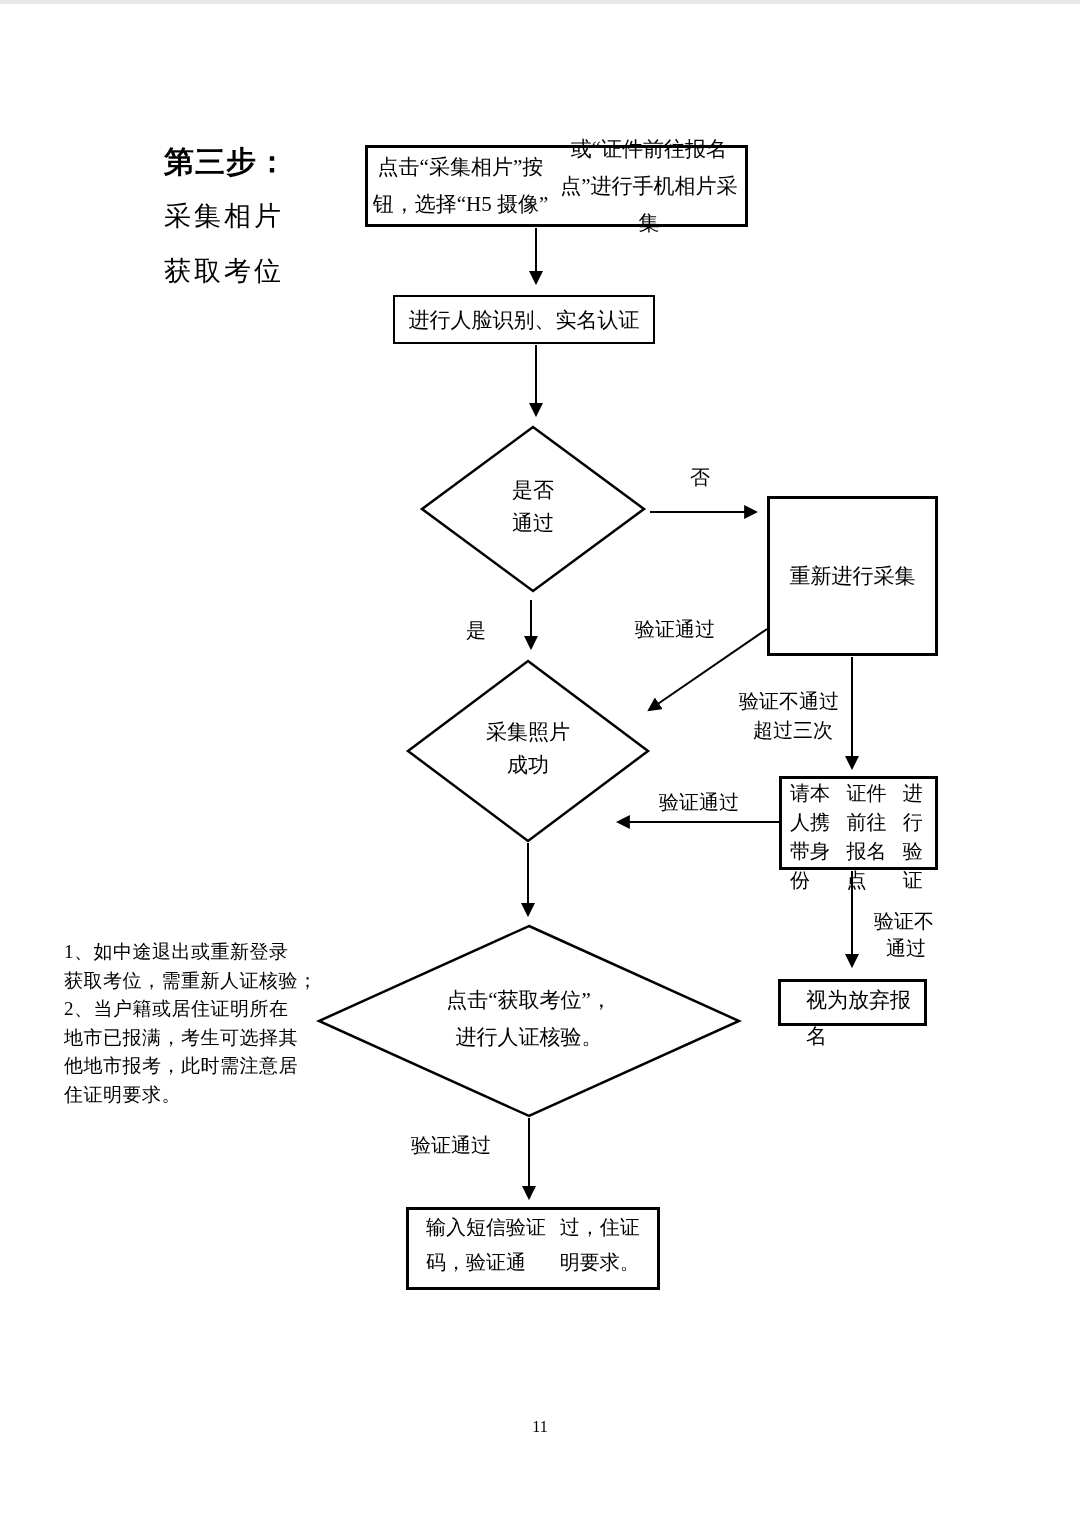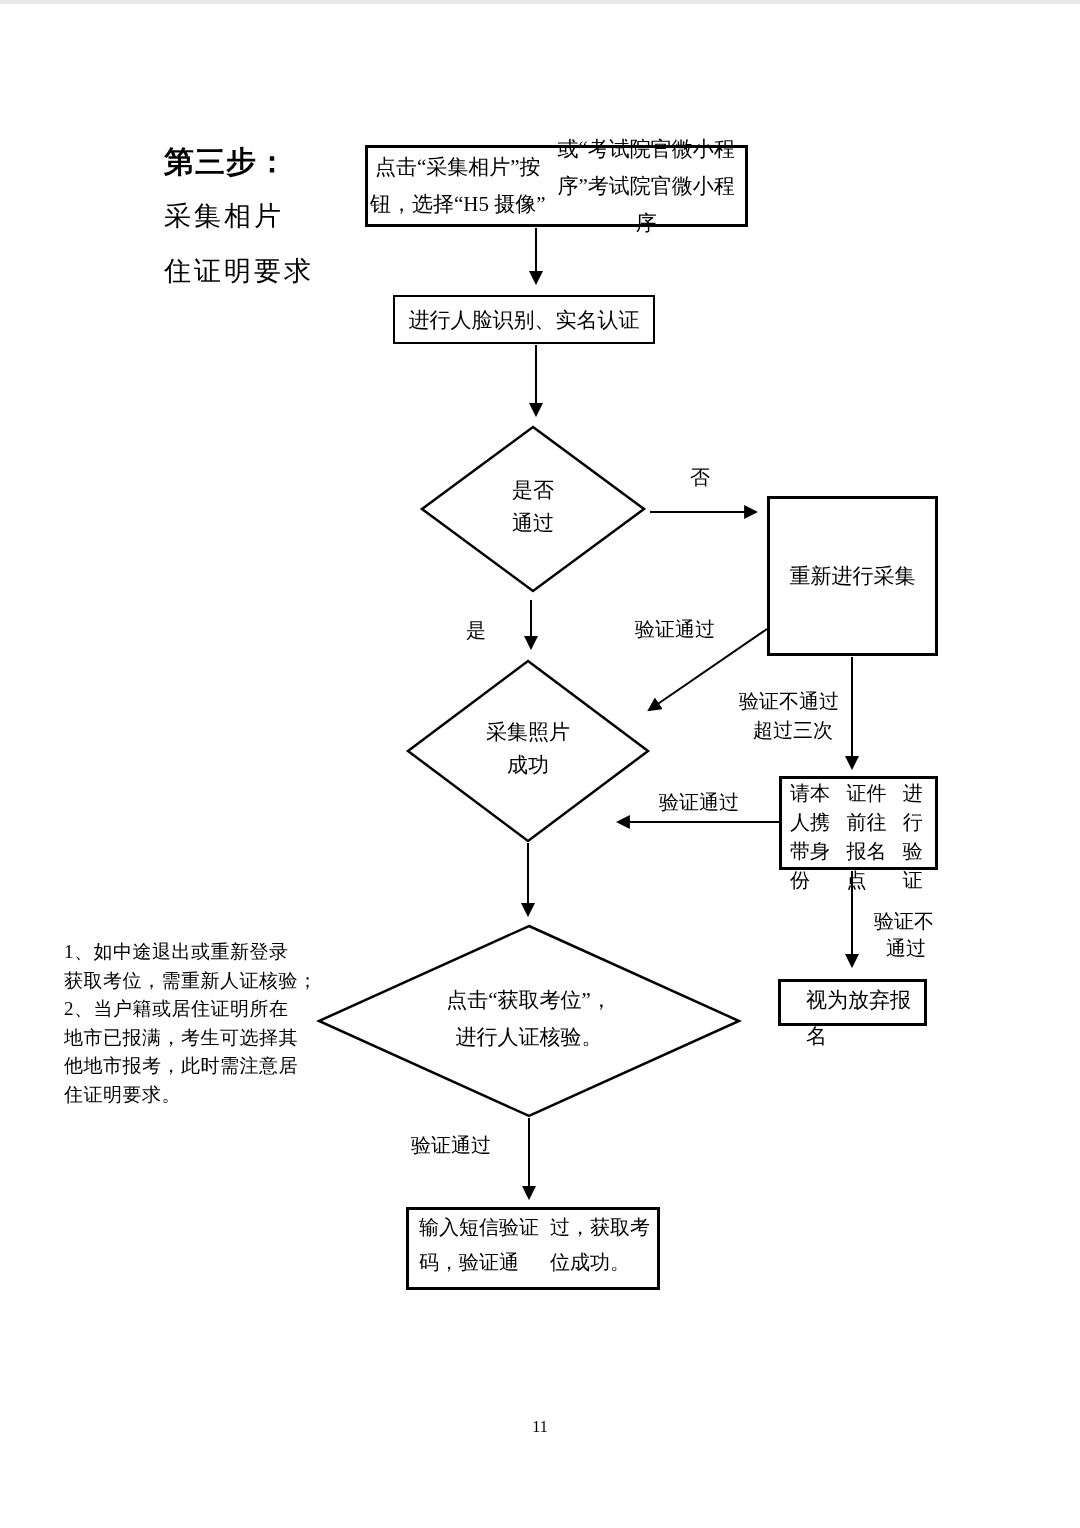--- a/index.html
+++ b/index.html
@@ -53,48 +53,48 @@
     <line x1="528" y1="839" x2="528" y2="911" stroke-width="2" marker-end="url(#arw)"></line>
     <line x1="529" y1="1114" x2="529" y2="1194" stroke-width="2" marker-end="url(#arw)"></line>
 
     <polygon points="533,423 644,505 533,587 422,505" fill="#fff" stroke-width="2.5"></polygon>
     <polygon points="528,657 648,747 528,837 408,747" fill="#fff" stroke-width="2.5"></polygon>
     <polygon points="529,922 739,1017 529,1112 319,1017" fill="#fff" stroke-width="2.5"></polygon>
   </svg>
 
   <div class="title-line title-bold" style="top:138px;">第三步：</div>
   <div class="title-line" style="top:194px;">采集相片</div>
-  <div class="title-line" style="top:249px;">住证明要求</div>
+  <div class="title-line" style="top:249px;">获取考位</div>
 
   <div class="box center" style="left:365px;top:141px;width:383px;height:82px;line-height:37px;">
     <span>点击“采集相片”按钮，选择“H5 摄像”</span>
-    <span>或“考试院官微小程序”考试院官微小程序</span>
+    <span>或“证件前往报名点”进行手机相片采集</span>
   </div>
 
   <div class="box center" style="left:393px;top:291px;width:262px;height:49px;border-width:2px;">
     <span>进行人脸识别、实名认证</span>
   </div>
 
   <div class="box center" style="left:767px;top:492px;width:171px;height:160px;">
     <span>重新进行采集</span>
   </div>
 
   <div class="box" style="left:779px;top:772px;width:159px;height:94px;font-size:20px;line-height:29px;padding-left:8px;">
     <span>请本人携带身份</span>
     <span>证件前往报名点</span>
     <span>进行验证</span>
   </div>
 
   <div class="box" style="left:778px;top:975px;width:149px;height:47px;padding-left:25px;">
     <span>视为放弃报名</span>
   </div>
 
-  <div class="box" style="left:406px;top:1203px;width:254px;height:83px;font-size:20px;line-height:35px;padding-left:10px;">
+  <div class="box" style="left:406px;top:1203px;width:254px;height:83px;font-size:20px;line-height:35px;padding-left:17px;">
     <span>输入短信验证码，验证通</span>
-    <span>过，获取考位成功。</span>
+    <span>过，住证明要求。</span>
   </div>
 
   <div class="dtext" style="left:533px;top:503px;">
     <div>是否</div>
     <div>通过</div>
   </div>
 
   <div class="dtext" style="left:528px;top:745px;">
     <div>采集照片</div>
     <div>成功</div>

